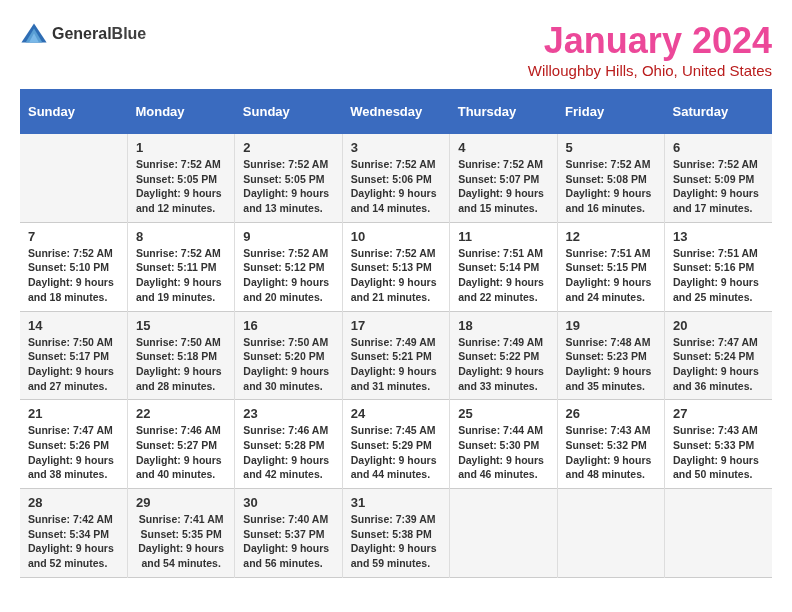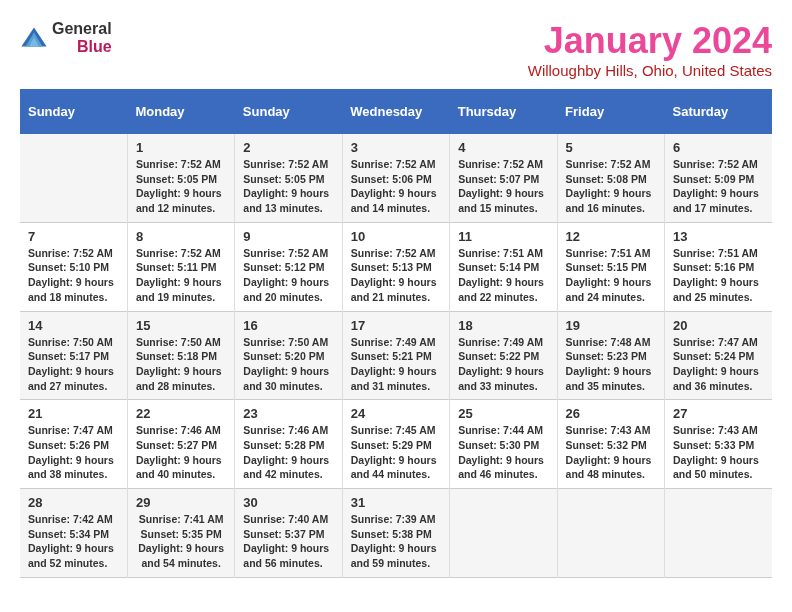--- a/index.html
+++ b/index.html
@@ -16,33 +16,31 @@
       justify-content: space-between;
       margin-bottom: 10px;
     }
     .logo {
       display: flex;
       align-items: center;
       gap: 4px;
     }
     .logo-text {
       display: flex;
-      flex-direction: column;
       line-height: 1.1;
-      align-items: flex-end;
     }
     .logo-general {
       font-size: 16px;
       font-weight: bold;
       color: #333;
     }
     .logo-blue {
       font-size: 16px;
       font-weight: bold;
-      color: #be185d;
+      color: #404040;
     }
     .logo-icon {
       width: 28px;
       height: 28px;
     }
     .title-block {
       text-align: right;
     }
     .calendar-title {
       font-size: 36px;

